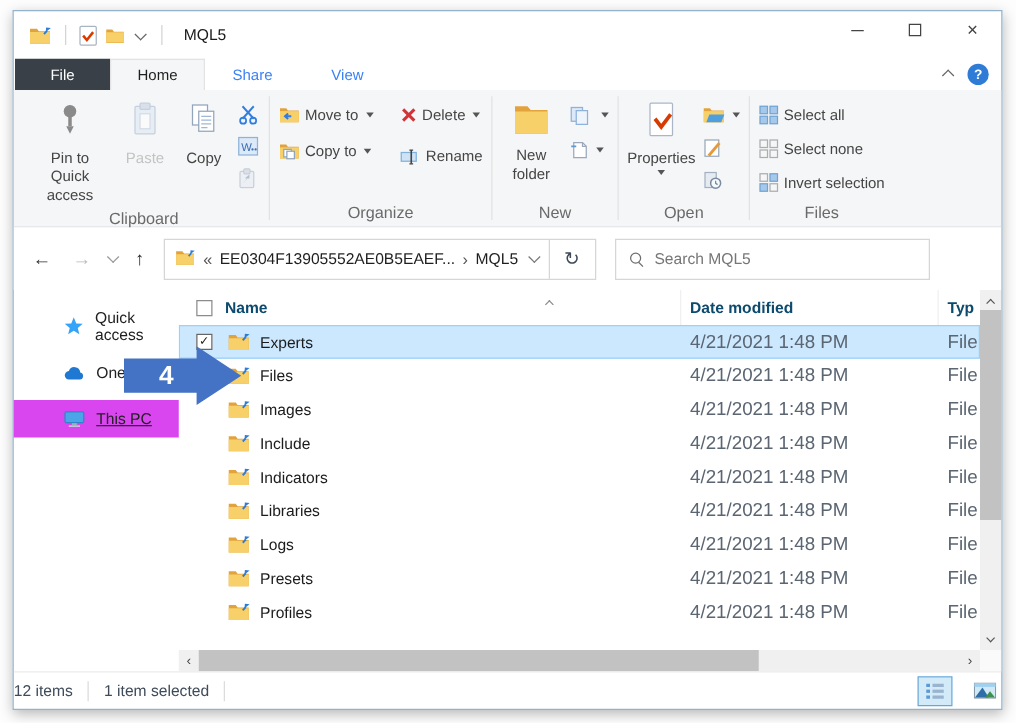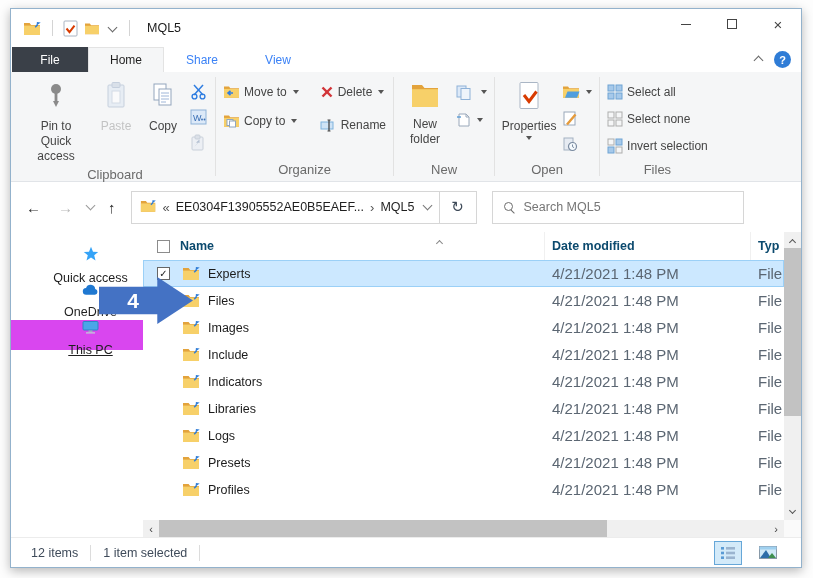--- a/index.html
+++ b/index.html
@@ -67,22 +67,22 @@
                display:flex; align-items:center; gap:9px; padding:0 11px; }
   .mag { position:relative; width:11px; height:11px; flex:0 0 auto; }
   .mag::before { content:""; position:absolute; width:7px; height:7px; border:1.4px solid #6d6d6d; border-radius:50%; left:0; top:0; }
   .mag::after { content:""; position:absolute; width:5px; height:1.4px; background:#6d6d6d; transform:rotate(45deg); left:6px; top:9px; }
   .searchbox input { border:none; outline:none; flex:1; font:12.5px "Liberation Sans", sans-serif; color:#333; background:transparent; }
   .searchbox input::placeholder { color:#767676; }
 
   
   .main { flex:1; display:flex; min-height:0; }
   .sidebar { width:132px; padding-top:14px; flex:0 0 auto; }
-  .sb-item { height:30px; display:flex; align-items:center; gap:9px; padding-left:27px;
-             font-size:12.5px; color:#1f1f1f; margin-bottom:7px;flex-direction:column; }
+  .sb-item { height:30px; display:flex; align-items:center; gap:9px; padding-left:40px;
+             font-size:12.5px; color:#1f1f1f; margin-bottom:7px; }
   .sb-item.sel { background:#d946ef;text-decoration:underline; }
   .sb-ico { width:17px; display:flex; justify-content:center; }
 
   .listpane { flex:1; display:grid; grid-template-columns:1fr 17px; grid-template-rows:28px 1fr 17px; min-width:0; }
   .lheader { grid-column:1; grid-row:1; display:grid; grid-template-columns:402px 206px 1fr;
              align-items:center; position:relative; color:#0c4a6e; font-size:12.5px;font-weight:bold; }
   .lh-cell { border-right:1px solid #f0f0f0; height:100%; display:flex; align-items:center; padding-left:7px; }
   .lh-name { padding-left:14px; gap:10px; }
   .hdr-cb { width:13px; height:13px; border:1px solid #8c8c8c; background:#fff; }
   .sort-chev { position:absolute; left:294px; top:3px; }
@@ -104,21 +104,21 @@
   .vs-thumb { width:17px; height:168px; background:#c2c2c2; }
   .vs-track { flex:1; }
   .hscroll { grid-column:1; grid-row:3; background:#f0f0f0; display:flex; align-items:center; }
   .hs-arrow { width:16px; display:flex; align-items:center; justify-content:center; font-size:11px; color:#444; }
   .hs-thumb { height:17px; width:448px; background:#c2c2c2; }
   .hs-track { flex:1; }
   .corner { grid-column:2; grid-row:3; background:#fafafa; }
 
   
   .statusbar { height:30px; border-top:1px solid #ececec; display:flex; align-items:center;
-               padding:0 20px; gap:12px; flex:0 0 auto; color:#3f4b5a; font-size:12.5px; }
+               padding:0 0; gap:12px; flex:0 0 auto; color:#3f4b5a; font-size:12.5px; }
   .st-sep { width:1px; height:16px; background:#dcdcdc; }
   .st-spacer { flex:1; }
   .viewbtn { width:26px; height:22px; display:flex; align-items:center; justify-content:center; margin-left:2px; }
   .viewbtn.active { background:#d3eaf9; outline:1px solid #66a7d8; }
 
   
   .annot { position:absolute; left:88px; top:268px; width:94px; height:47px; z-index:40;
            background:#4472c4;
            clip-path:polygon(0 21%, 62% 21%, 62% 0, 100% 50%, 62% 100%, 62% 79%, 0 79%);
            display:flex; align-items:center; justify-content:center; padding-right:26px;

